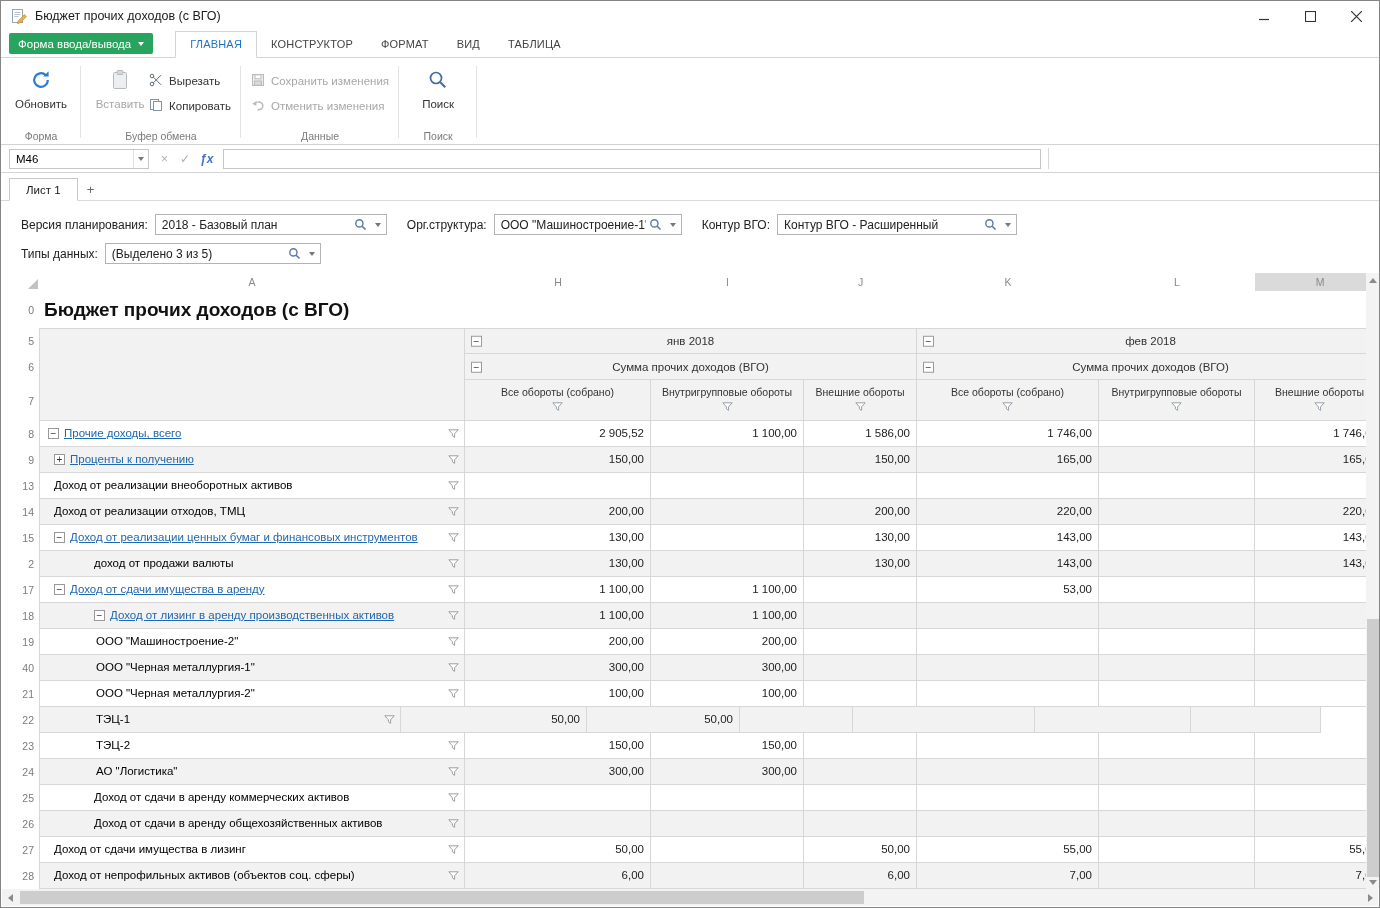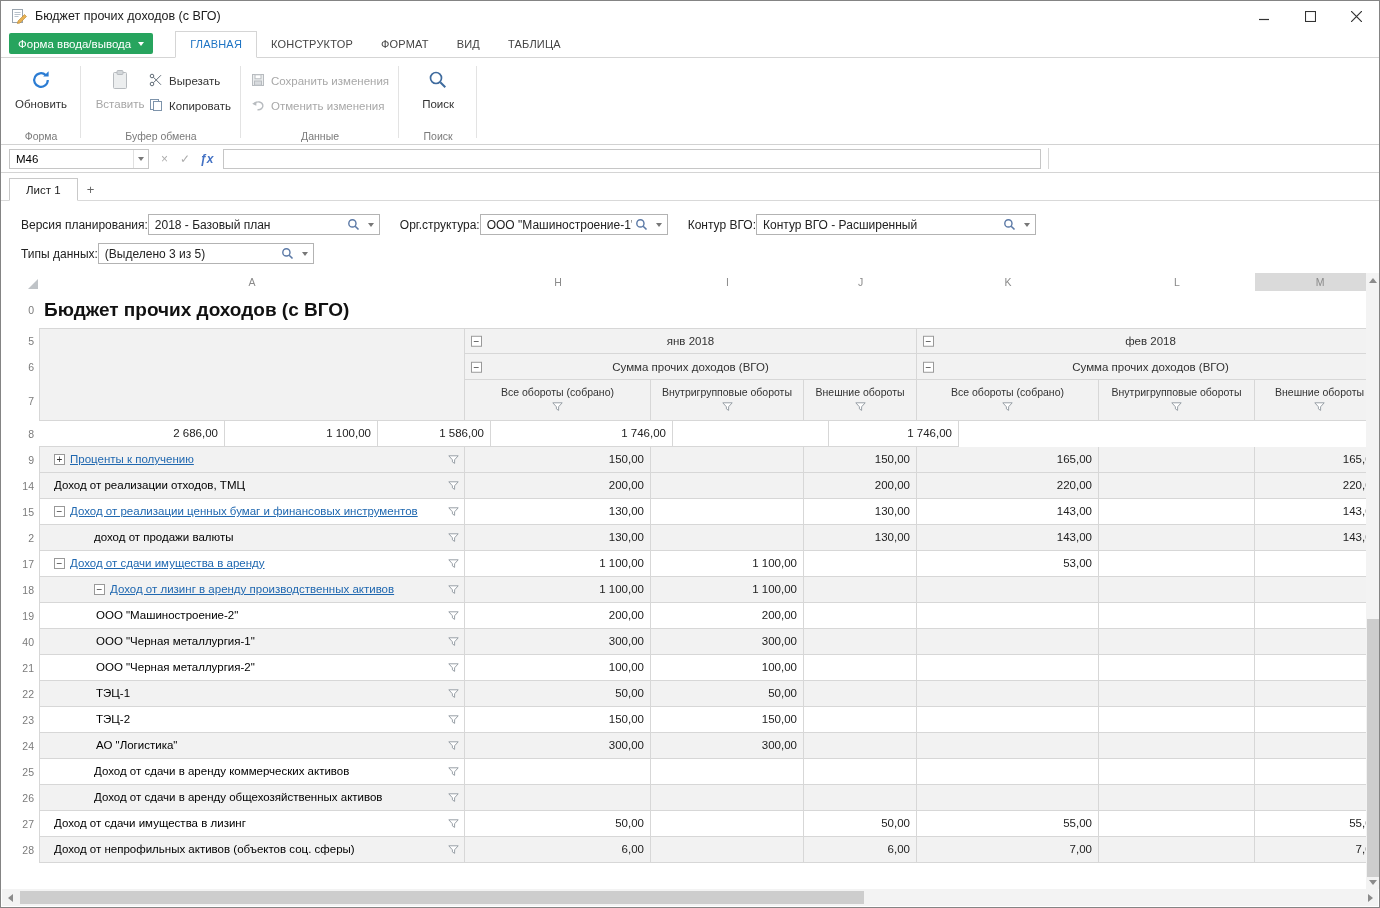--- a/index.html
+++ b/index.html
@@ -44,27 +44,27 @@
   .fb-divider { position:absolute; left:1047px; top:3px; bottom:3px; width:1px; background:#d7d7d7; }
 
   
   .sheettabs { height:28px; display:flex; align-items:flex-end; padding-left:8px; border-bottom:1px solid #d9d9d9; background:#fff; }
   .stab { height:23px; border:1px solid #c9c9c9; border-bottom:1px solid #fff; margin-bottom:-1px; background:#fff; font-size:11.5px; color:#222; padding:0 16px; display:flex; align-items:center; }
   .addtab { width:26px; height:22px; display:flex; align-items:center; justify-content:center; color:#666; font-size:13px; }
 
   
   .filterpanel { height:72px; padding:13px 0 0 20px; background:#fff; }
   .frow { display:flex; align-items:center; margin-bottom:8px; }
-  .filter { display:flex; align-items:center; margin-right:20px; }
+  .filter { display:flex; align-items:center; gap:7px; margin-right:20px; }
   .flabel { font-size:12px; color:#222; white-space:nowrap; }
   .ffield { height:21px; border:1px solid #b3b3b3; background:#fff; display:flex; align-items:center; }
   .fval { font-size:12px; color:#222; padding:0 6px; flex:1; white-space:nowrap; overflow:hidden; }
   .fmag { display:flex; align-items:center; padding:0 3px; }
   .fcaret { width:16px; height:100%; display:flex; align-items:center; justify-content:center; }
-  .f0 { width:232px; } .f1 { width:188px; } .f2 { width:280px; } .f3 { width:216px; }
+  .f0 { width:232px; } .f1 { width:188px; } .f2 { width:240px; } .f3 { width:216px; }
 
   
   #grid { position:absolute; left:16px; top:272px; width:1350px; height:616px; overflow:hidden; font-size:11.5px; background:#fff; }
   .grow { display:flex; }
   .gut { width:22px; flex:none; color:#7b7b7b; font-size:10.5px; display:flex; align-items:center; justify-content:flex-end; padding-right:5px; background:#fff; position:relative; }
   .gcell { flex:none; }
   .letters { height:18px; }
   .letters .gcell { color:#8a8a8a; font-size:10.5px; display:flex; align-items:center; justify-content:center; }
   .letters .sel { background:#dadada; }
   .tri { position:absolute; right:1px; bottom:2px; width:0; height:0; border-left:10px solid transparent; border-bottom:10px solid #bfc3c7; }
@@ -383,39 +383,54 @@
         </div>
         <div class="gcell hcell capcell" style="width: 130px;">
           <span class="cap">Внешние обороты</span>
           <span><svg width="11" height="10" viewBox="0 0 11 10">
               <path d="M0.8 0.8h9.4L6.6 4.8v3.6L4.4 6.9V4.8L0.8 0.8z" fill="#fff" stroke="#99a0a7" stroke-width="1"></path>
             </svg></span>
         </div>
       </div>
       <div class="grow drow">
         <div class="gut">8</div>
-        <div class="gcell vcell" style="width: 186px;">2 686,00</div>
+        <div class="gcell lcell ind0" style="width: 426px;"><span class="ebox">−</span><span class="lbl-link">Прочие доходы, всего</span><span class="lfunnel"><svg width="11" height="10" viewBox="0 0 11 10">
+              <path d="M0.8 0.8h9.4L6.6 4.8v3.6L4.4 6.9V4.8L0.8 0.8z" fill="#fff" stroke="#99a0a7" stroke-width="1"></path>
+            </svg></span></div>
+        <div class="gcell vcell" style="width: 186px;">2 905,52</div>
         <div class="gcell vcell" style="width: 153px;">1 100,00</div>
         <div class="gcell vcell" style="width: 113px;">1 586,00</div>
         <div class="gcell vcell" style="width: 182px;">1 746,00</div>
         <div class="gcell vcell" style="width: 156px;"></div>
         <div class="gcell vcell" style="width: 130px;">1 746,00</div>
       </div>
       <div class="grow drow shade">
         <div class="gut">9</div>
         <div class="gcell lcell ind1" style="width: 426px;"><span class="ebox">+</span><span class="lbl-link">Проценты к получению</span><span class="lfunnel"><svg width="11" height="10" viewBox="0 0 11 10">
               <path d="M0.8 0.8h9.4L6.6 4.8v3.6L4.4 6.9V4.8L0.8 0.8z" fill="#fff" stroke="#99a0a7" stroke-width="1"></path>
             </svg></span></div>
         <div class="gcell vcell" style="width: 186px;">150,00</div>
         <div class="gcell vcell" style="width: 153px;"></div>
         <div class="gcell vcell" style="width: 113px;">150,00</div>
         <div class="gcell vcell" style="width: 182px;">165,00</div>
         <div class="gcell vcell" style="width: 156px;"></div>
         <div class="gcell vcell" style="width: 130px;">165,00</div>
       </div>
+      <div class="grow drow">
+        <div class="gut">13</div>
+        <div class="gcell lcell ind1" style="width: 426px;"><span>Доход от реализации внеоборотных активов</span><span class="lfunnel"><svg width="11" height="10" viewBox="0 0 11 10">
+              <path d="M0.8 0.8h9.4L6.6 4.8v3.6L4.4 6.9V4.8L0.8 0.8z" fill="#fff" stroke="#99a0a7" stroke-width="1"></path>
+            </svg></span></div>
+        <div class="gcell vcell" style="width: 186px;"></div>
+        <div class="gcell vcell" style="width: 153px;"></div>
+        <div class="gcell vcell" style="width: 113px;"></div>
+        <div class="gcell vcell" style="width: 182px;"></div>
+        <div class="gcell vcell" style="width: 156px;"></div>
+        <div class="gcell vcell" style="width: 130px;"></div>
+      </div>
       <div class="grow drow shade">
         <div class="gut">14</div>
         <div class="gcell lcell ind1" style="width: 426px;"><span>Доход от реализации отходов, ТМЦ</span><span class="lfunnel"><svg width="11" height="10" viewBox="0 0 11 10">
               <path d="M0.8 0.8h9.4L6.6 4.8v3.6L4.4 6.9V4.8L0.8 0.8z" fill="#fff" stroke="#99a0a7" stroke-width="1"></path>
             </svg></span></div>
         <div class="gcell vcell" style="width: 186px;">200,00</div>
         <div class="gcell vcell" style="width: 153px;"></div>
         <div class="gcell vcell" style="width: 113px;">200,00</div>
         <div class="gcell vcell" style="width: 182px;">220,00</div>
         <div class="gcell vcell" style="width: 156px;"></div>
@@ -500,21 +515,21 @@
             </svg></span></div>
         <div class="gcell vcell" style="width: 186px;">100,00</div>
         <div class="gcell vcell" style="width: 153px;">100,00</div>
         <div class="gcell vcell" style="width: 113px;"></div>
         <div class="gcell vcell" style="width: 182px;"></div>
         <div class="gcell vcell" style="width: 156px;"></div>
         <div class="gcell vcell" style="width: 130px;"></div>
       </div>
       <div class="grow drow shade">
         <div class="gut">22</div>
-        <div class="gcell lcell ind3" style="width: 426px;"><span>ТЭЦ-1</span><span class="lfunnel"><svg width="11" height="10" viewBox="0 0 11 10">
+        <div class="gcell lcell ind3" style="width: 362px;"><span>ТЭЦ-1</span><span class="lfunnel"><svg width="11" height="10" viewBox="0 0 11 10">
               <path d="M0.8 0.8h9.4L6.6 4.8v3.6L4.4 6.9V4.8L0.8 0.8z" fill="#fff" stroke="#99a0a7" stroke-width="1"></path>
             </svg></span></div>
         <div class="gcell vcell" style="width: 186px;">50,00</div>
         <div class="gcell vcell" style="width: 153px;">50,00</div>
         <div class="gcell vcell" style="width: 113px;"></div>
         <div class="gcell vcell" style="width: 182px;"></div>
         <div class="gcell vcell" style="width: 156px;"></div>
         <div class="gcell vcell" style="width: 130px;"></div>
       </div>
       <div class="grow drow">

